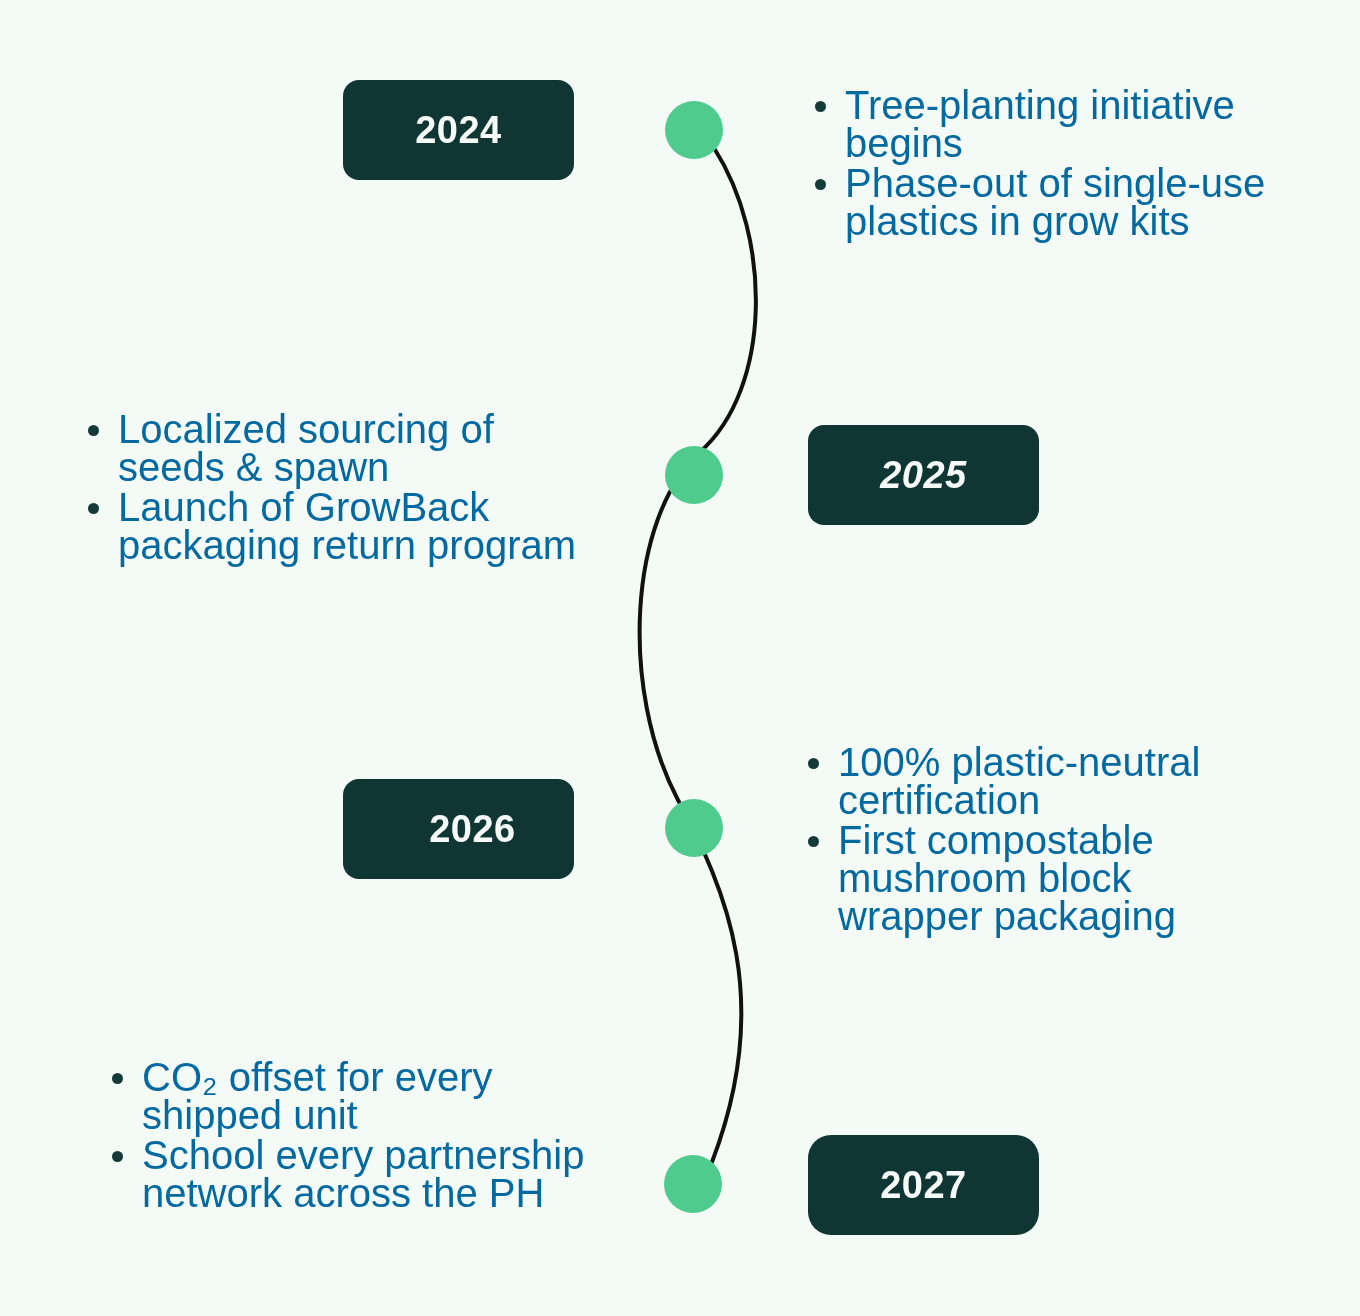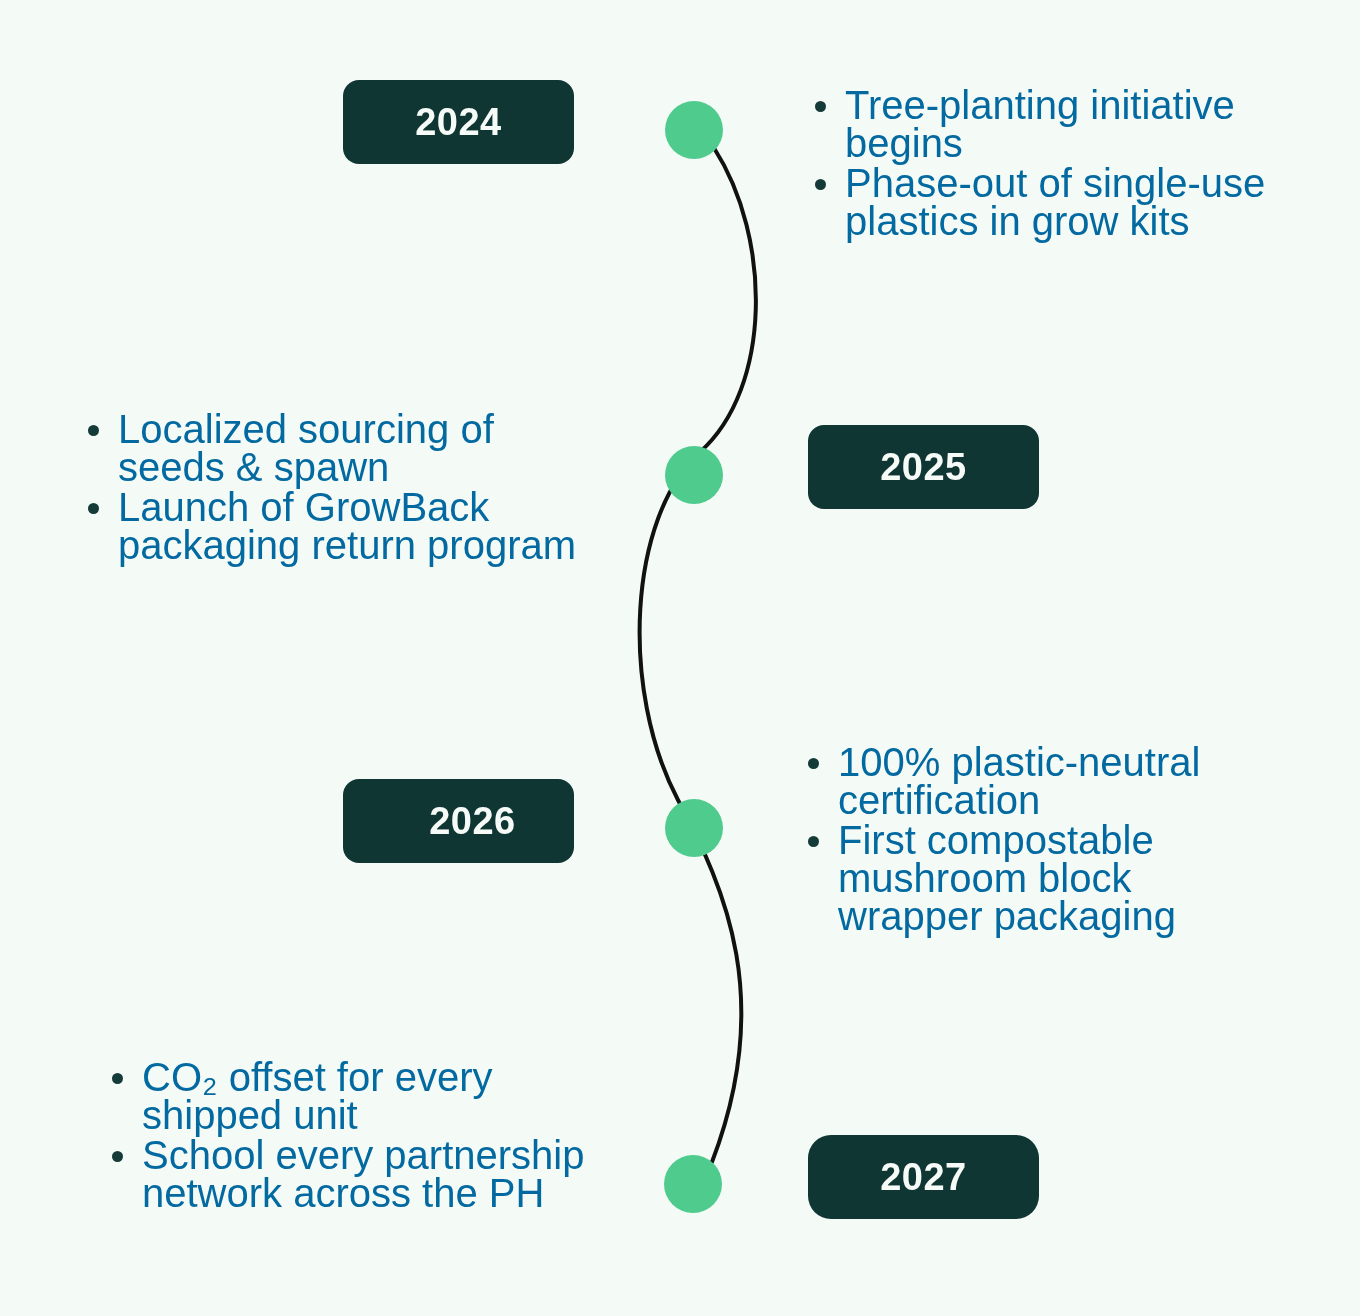--- a/index.html
+++ b/index.html
@@ -36,36 +36,36 @@
   }
   .node.n1 { left:665px; top:101px; }
   .node.n2 { left:665px; top:446px; }
   .node.n3 { left:665px; top:799px; }
   .node.n4 { left:664px; top:1155px; }
 
   
   .year-badge {
     position:absolute;
     width:231px;
-    height:84px;
+    height:100px;
     background:#0f3633;
     border-radius:16px;
     display:flex;
     align-items:center;
     justify-content:center;
   }
   .year-badge .year-text {
     color:#f6fbf8;
     font-size:38px;
     font-weight:bold;
     letter-spacing:0.5px;
     line-height:1;
   }
   .badge-2024 { left:343px; top:80px; }
-  .badge-2025 { left:808px; top:425px; }
+  .badge-2025 { left:808px; top:425px;font-style:italic; }
   .badge-2026 { left:343px; top:779px;padding-left:28px; }
   .badge-2027 { left:808px; top:1135px;border-radius:23px; }
 
   
   .bullets {
     position:absolute;
     list-style:none;
     color:#0369a1;
     font-size:40px;
     line-height:38px;

